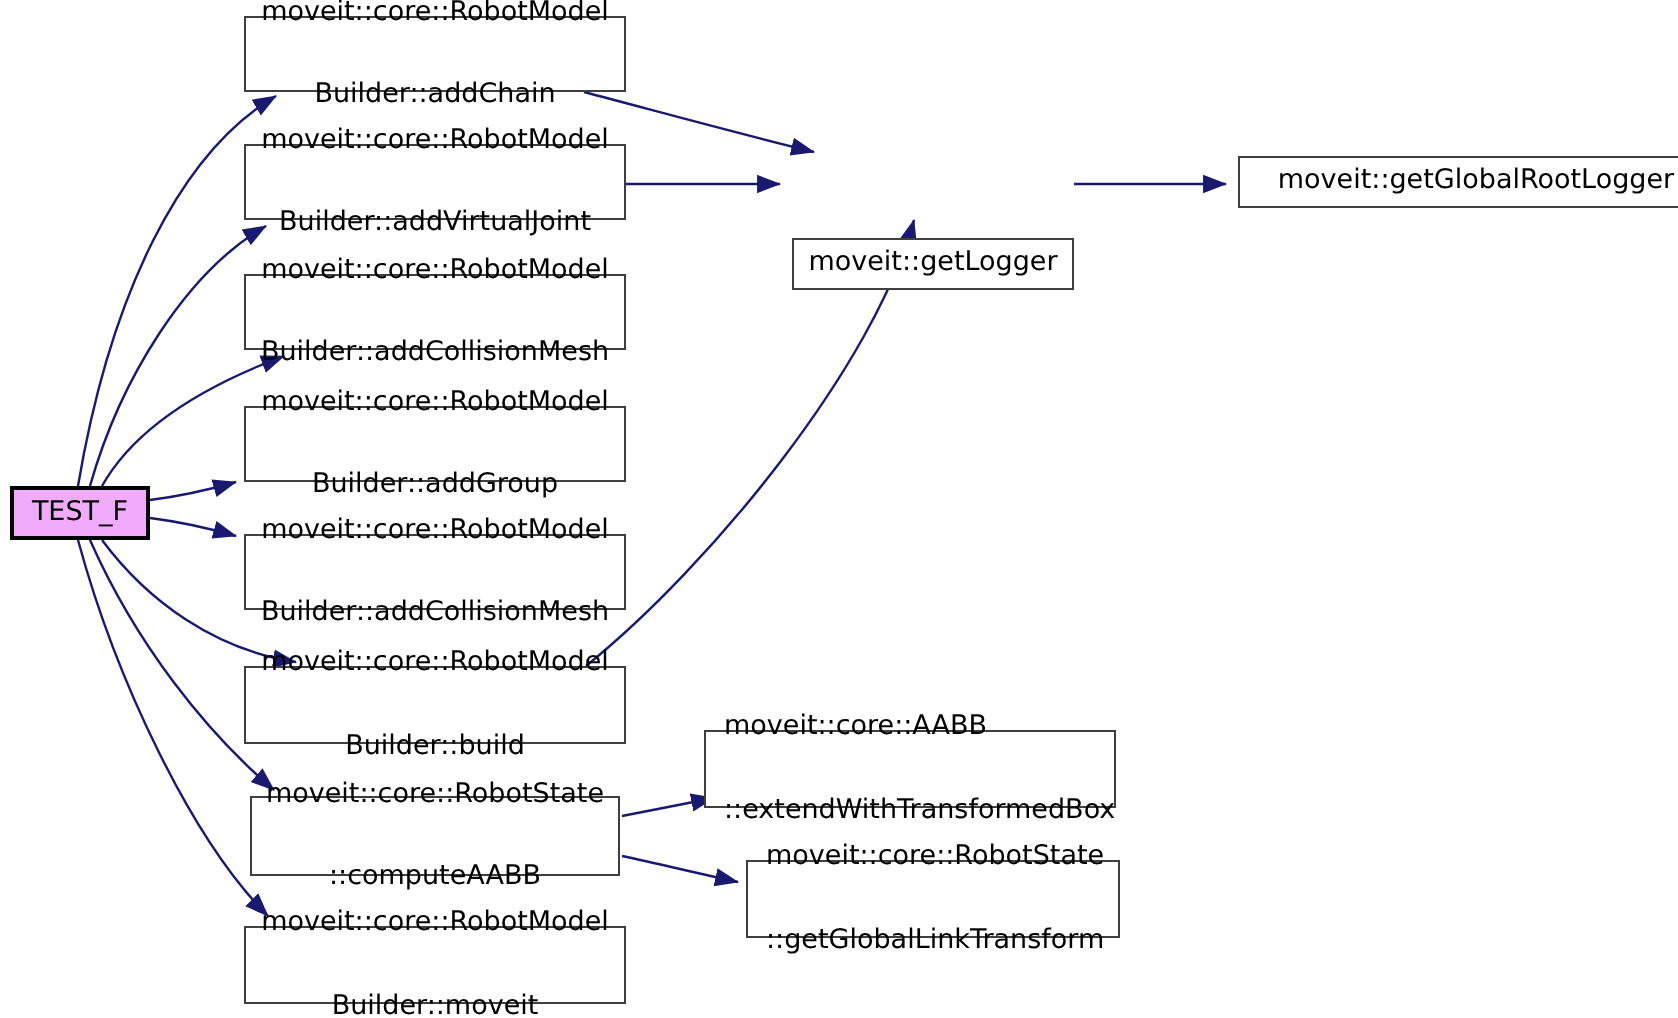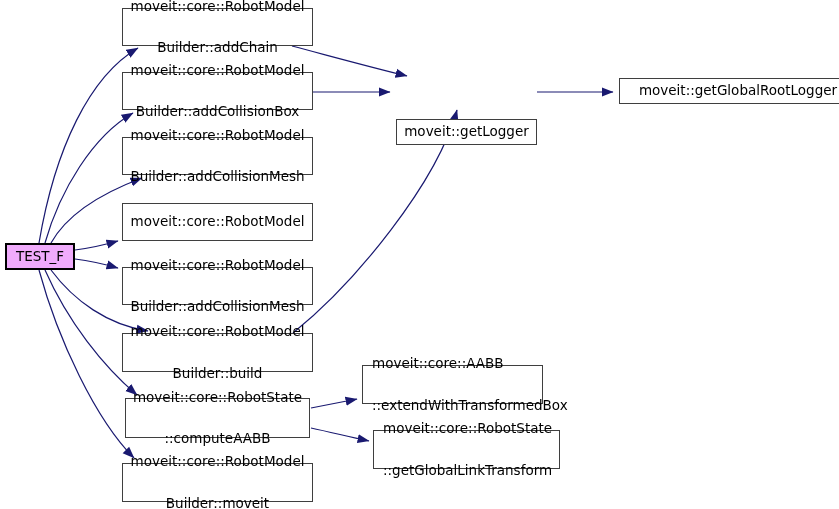--- a/index.html
+++ b/index.html
@@ -88,30 +88,31 @@
     <span>TEST_F</span>
   </div>
 
   <div class="node" style="left:122px; top:8px; width:191px; height:38px;">
     <span>moveit::core::RobotModel</span>
     <span>Builder::addChain</span>
   </div>
 
   <div class="node" style="left:122px; top:72px; width:191px; height:38px;">
     <span>moveit::core::RobotModel</span>
-    <span>Builder::addCollisionBox</span>
+    <span>Builder::addVirtualJoint</span>
   </div>
 
   <div class="node" style="left:122px; top:137px; width:191px; height:38px;">
     <span>moveit::core::RobotModel</span>
     <span>Builder::addCollisionMesh</span>
   </div>
 
   <div class="node" style="left:122px; top:203px; width:191px; height:38px;">
     <span>moveit::core::RobotModel</span>
+    <span>Builder::addGroup</span>
   </div>
 
   <div class="node" style="left:122px; top:267px; width:191px; height:38px;">
     <span>moveit::core::RobotModel</span>
     <span>Builder::addCollisionMesh</span>
   </div>
 
   <div class="node" style="left:122px; top:333px; width:191px; height:39px;">
     <span>moveit::core::RobotModel</span>
     <span>Builder::build</span>
@@ -128,21 +129,21 @@
   </div>
 
   <div class="node" style="left:396px; top:78px; width:141px; height:26px;margin-top:41px;">
     <span>moveit::getLogger</span>
   </div>
 
   <div class="node" style="left:619px; top:78px; width:238px; height:26px;">
     <span>moveit::getGlobalRootLogger</span>
   </div>
 
-  <div class="node left-align" style="left:362px; top:365px; width:181px; height:39px;">
+  <div class="node left-align" style="left:352px; top:365px; width:206px; height:39px;">
     <span>moveit::core::AABB</span>
     <span>::extendWithTransformedBox</span>
   </div>
 
   <div class="node left-align" style="left:373px; top:430px; width:187px; height:39px;">
     <span>moveit::core::RobotState</span>
     <span>::getGlobalLinkTransform</span>
   </div>
 
 </div>

